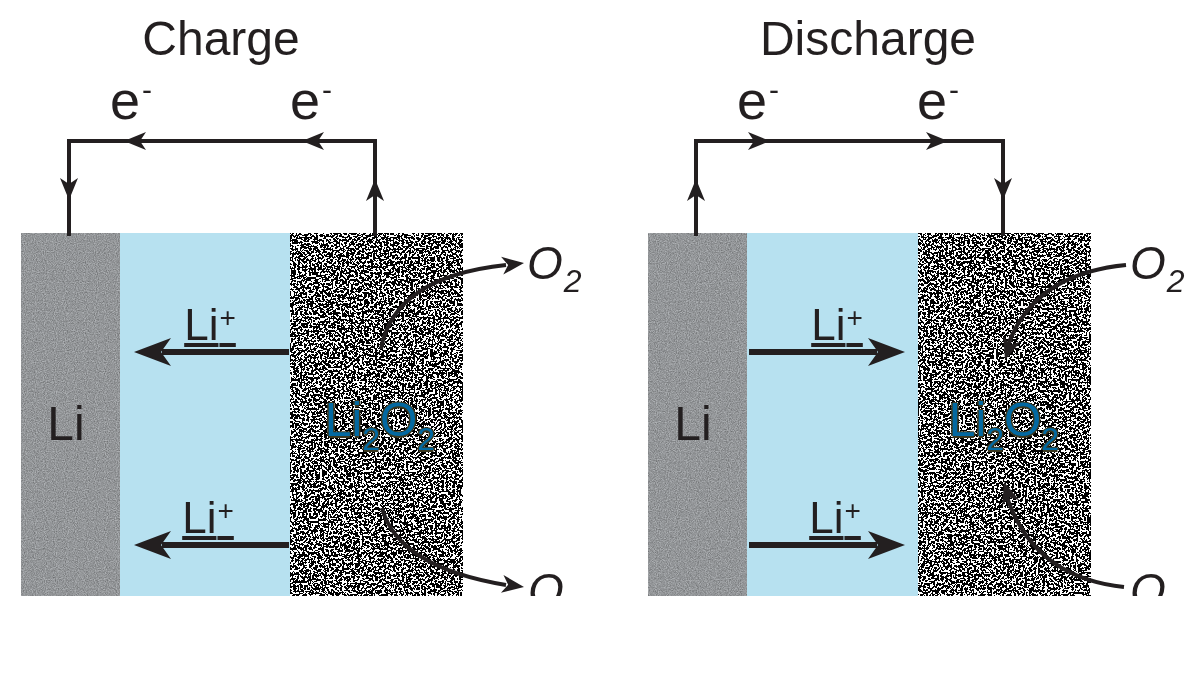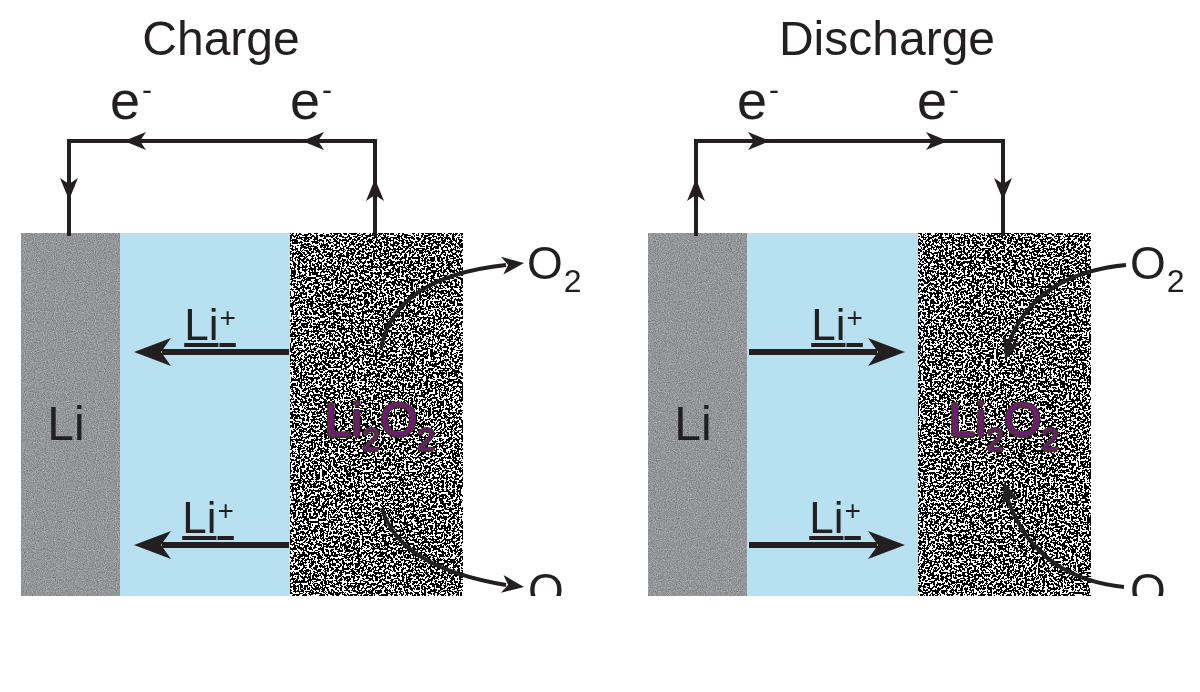--- a/index.html
+++ b/index.html
@@ -7,24 +7,24 @@
        font-family:"Liberation Sans",sans-serif;}
   .layer{position:absolute;left:0;top:0;}
   .lbl{position:absolute;line-height:1;white-space:nowrap;color:#231f20;}
   .c{transform:translateX(-50%);}
   .title{font-size:48px;}
   .e{font-size:54px;}
   .e .sup{font-size:30px;vertical-align:19px;margin-left:2px;}
   .ion{font-size:44px;text-decoration:underline;}
   .ion .sup{font-size:28px;vertical-align:13px;margin-left:1px;}
   .anode{font-size:48px;}
-  .product{font-size:48px;color:#701a75;
+  .product{font-size:48px;color:#0369a1;
     text-shadow:-1.5px 0 0 #3a3820, 1.5px 0 0 #3a3820, 0 -1.5px 0 #3a3820, 0 1.5px 0 #3a3820;}
   .product .sub{font-size:32px;vertical-align:-14px;}
-  .gas{font-size:46px;}
+  .gas{font-size:46px;font-style:italic;}
   .gas .sub{font-size:32px;vertical-align:-13px;margin-left:1px;}
 </style>
 </head>
 <body>
 
 <div class="fig">
 
 <svg class="layer" width="1200" height="692" viewBox="0 0 1200 692">
   <defs>
     <filter id="speckle" x="-2%" y="-2%" width="104%" height="104%">
@@ -125,21 +125,21 @@
 <div class="lbl anode c" style="left:66px;top:400px">Li</div>
 
 <div class="lbl ion c" style="left:210px;top:303px"><span>Li</span><span class="sup">+</span></div>
 <div class="lbl ion c" style="left:208px;top:496px"><span>Li</span><span class="sup">+</span></div>
 
 <div class="lbl product c" style="left:380px;top:396px"><span>Li</span><span class="sub">2</span><span>O</span><span class="sub">2</span></div>
 
 <div class="lbl gas" style="left:527px;top:240px"><span>O</span><span class="sub">2</span></div>
 <div class="lbl gas" style="left:528px;top:567px"><span>O</span><span class="sub">2</span></div>
 
-<div class="lbl title c" style="left:887px;top:15px">Discharge</div>
+<div class="lbl title c" style="left:868px;top:15px">Discharge</div>
 
 <div class="lbl e c" style="left:758px;top:73px"><span>e</span><span class="sup">-</span></div>
 <div class="lbl e c" style="left:938px;top:73px"><span>e</span><span class="sup">-</span></div>
 
 <div class="lbl anode c" style="left:693px;top:400px">Li</div>
 
 <div class="lbl ion c" style="left:837px;top:303px"><span>Li</span><span class="sup">+</span></div>
 <div class="lbl ion c" style="left:835px;top:496px"><span>Li</span><span class="sup">+</span></div>
 
 <div class="lbl product c" style="left:1004px;top:396px"><span>Li</span><span class="sub">2</span><span>O</span><span class="sub">2</span></div>

